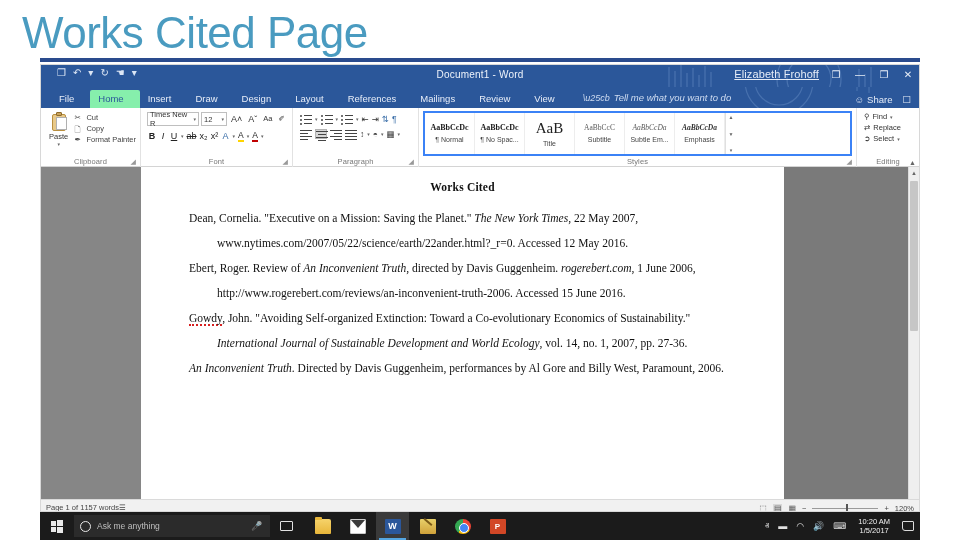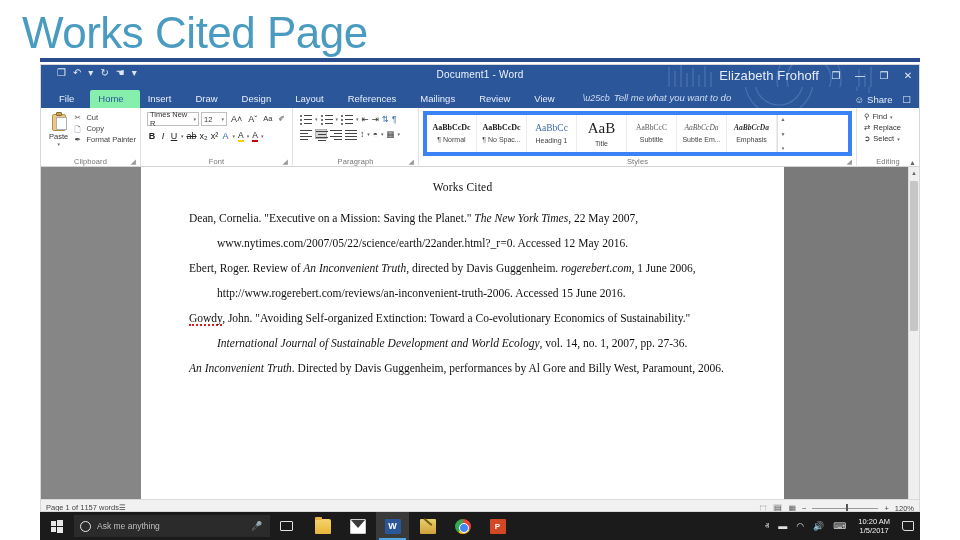--- a/index.html
+++ b/index.html
@@ -62,21 +62,21 @@
     position: absolute; left: 0; right: 0; top: 4px;
     text-align: center;
     font-size: 10px; color: #eef3fb;
     letter-spacing: .2px;
   }
   .tb-right {
     position: absolute; right: 4px; top: 3px;
     display: flex; align-items: center; gap: 10px;
     color: #e6edf8; font-size: 10px;
   }
-  .tb-user { font-size: 13px; letter-spacing: .1px; }
+  .tb-user { font-size: 11px; letter-spacing: .1px; text-decoration: underline; }
   .tb-btn { width: 14px; text-align: center; cursor: default; }
 
   
   .tabstrip {
     position: relative;
     height: 21px;
     background: #2b579a;
     display: flex; align-items: flex-end;
     padding-left: 10px;
     overflow: hidden;
@@ -198,21 +198,21 @@
   .list-ico b {
     position: absolute; left: 0; width: 2px; height: 2px; background: #444; border-radius: 50%;
   }
   .align-ico { width: 12px; height: 10px; position: relative; display: inline-block; }
   .align-ico i { position: absolute; left: 0; width: 12px; height: 1px; background: #444; }
 
   
   .g-styles { flex: 1; min-width: 0; }
   .styles-gallery {
     display: flex; align-items: stretch;
-    border: 4px solid #3b82f6; background: #fff;
+    border: 2px solid #3b82f6; background: #fff;
     height: 45px; margin-top: 1px;
     overflow: hidden;
   }
   .style-item {
     width: 50px; border-right: 1px solid #ededed;
     display: flex; flex-direction: column;
     align-items: center; justify-content: center;
     padding: 2px 1px;
   }
   .style-prev {
@@ -268,20 +268,21 @@
   .page-inner {
     padding: 14px 48px 0 48px;
     font-family: "Liberation Serif", serif;
     color: #111;
   }
   .doc-heading {
     text-align: center;
     font-size: 11.5px;
     margin-bottom: 13px;
     letter-spacing: .2px;
+    font-weight: bold;
   }
   .citation {
     font-size: 11.5px;
     line-height: 25px;
     text-indent: -28px;
     padding-left: 28px;
     margin-bottom: 0;
   }
   .citation i { font-style: italic; }
   .misspell {
@@ -643,24 +644,20 @@
       <div class="styles-gallery">
         <div class="style-item">
           <div class="style-prev bold">AaBbCcDc</div>
           <div class="style-name">¶ Normal</div>
         </div>
         <div class="style-item">
           <div class="style-prev bold">AaBbCcDc</div>
           <div class="style-name">¶ No Spac...</div>
         </div>
         <div class="style-item">
-          <div class="style-prev h">AaBbCc</div>
-          <div class="style-name">Heading 1</div>
-        </div>
-        <div class="style-item">
           <div class="style-prev title">AaB</div>
           <div class="style-name">Title</div>
         </div>
         <div class="style-item">
           <div class="style-prev sub">AaBbCcC</div>
           <div class="style-name">Subtitle</div>
         </div>
         <div class="style-item">
           <div class="style-prev subem">AaBbCcDa</div>
           <div class="style-name">Subtle Em...</div>

